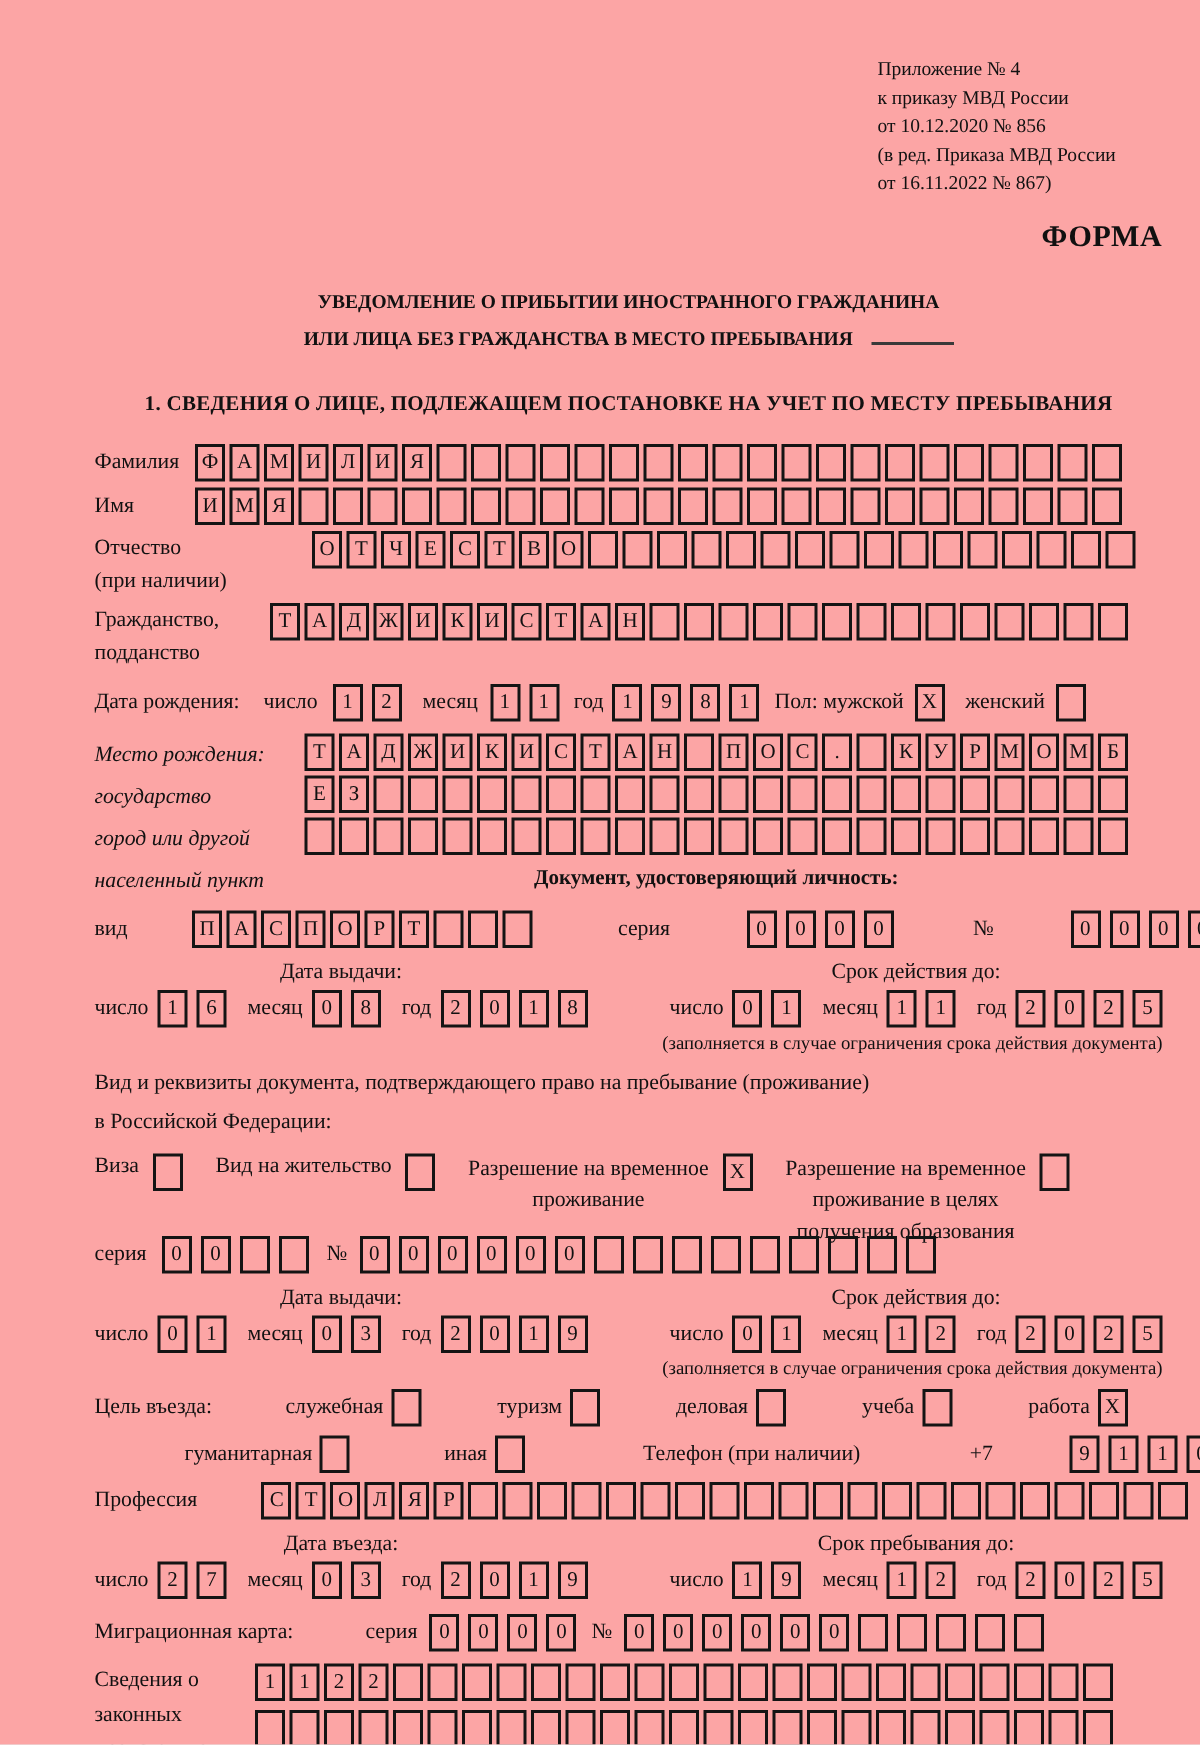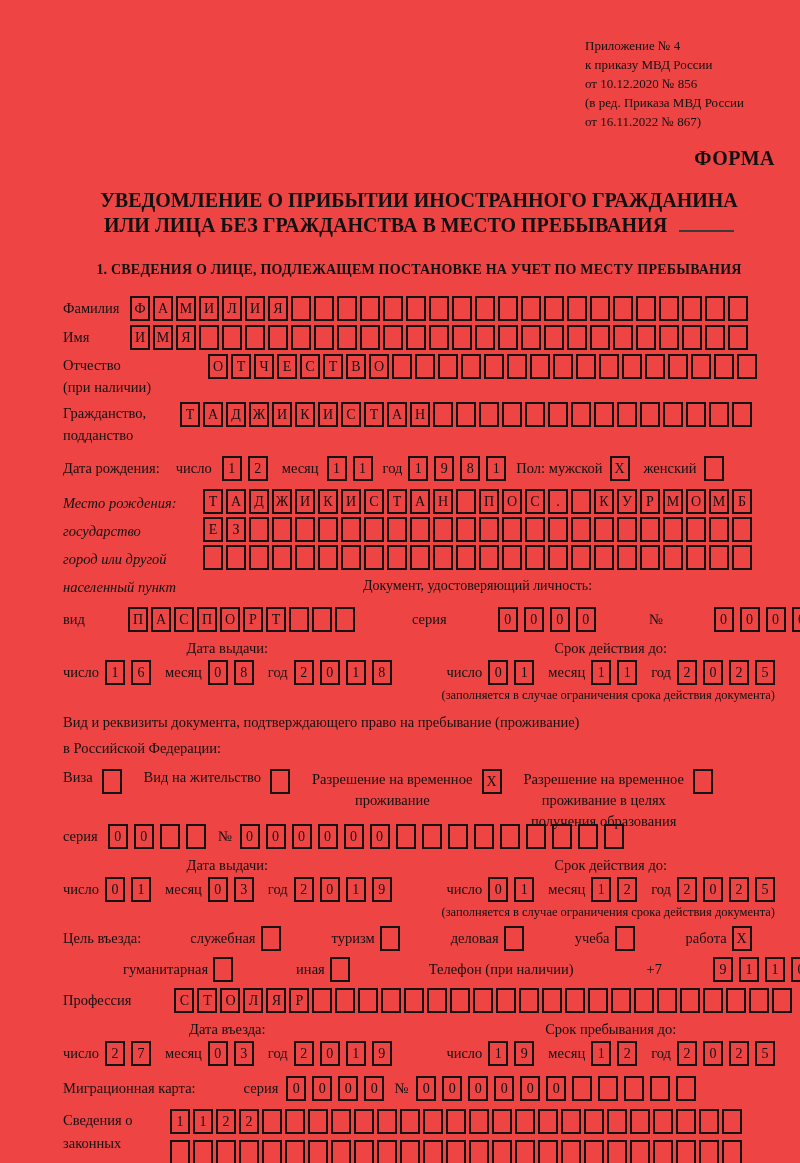--- a/index.html
+++ b/index.html
@@ -1,46 +1,46 @@
 <!DOCTYPE html>
 <html><head>
 <meta charset="utf-8">
 <style>
   * { margin:0; padding:0; box-sizing:border-box; }
   html,body { background:#e8e8e8; }
   .page {
-    width:800px; height:1163px; background:#ef4444; color:#111;
+    width:800px; height:1163px; background:#fca5a5; color:#111;
     font-family:"Liberation Serif", serif; font-size:14.5px;
     padding:36px 25px 0 63px; position:relative; overflow:hidden;
     margin:0 auto;
   }
   .hdr-block { width:190px; margin-left:auto; font-size:13px; line-height:19px; }
   .forma { text-align:right; font-weight:bold; font-size:20px; margin-top:16px; letter-spacing:.5px; }
-  .title { text-align:center; font-weight:bold; font-size:20px; line-height:25px; margin-top:18px; }
+  .title { text-align:center; font-weight:bold; font-size:13px; line-height:25px; margin-top:18px; }
   .blank-line { display:inline-block; width:55px; border-bottom:2.5px solid #3a3a3a; height:4px; margin-left:12px; }
   .section-h { text-align:center; font-weight:bold; font-size:14px; margin-top:24px; letter-spacing:.2px; }
 
   .row { display:flex; align-items:center; margin-top:4px; }
   .row.top { align-items:flex-start; }
   .lbl { font-size:14.5px; white-space:nowrap; }
   .lbl-col { line-height:22px; }
 
   .cells { display:flex; gap:3px; flex-wrap:nowrap; }
   .cells.sp { gap:6px; }
   .cell {
     width:20px; height:25px; flex:0 0 20px;
     border:2px solid #141414; display:inline-flex;
     align-items:center; justify-content:center;
     font-size:14px; font-family:"Liberation Serif", serif;
   }
   .cell.box { margin-left:7px; }
 
   .mt6{margin-top:6px;gap:43px;} .mt10{margin-top:10px;} .mt18{margin-top:18px;}
 
-  .doc-h { text-align:center; font-weight:normal; font-size:14px; margin-top:8px; }
+  .doc-h { text-align:center; font-weight:bold; font-size:14px; margin-top:8px; }
 
   .two-col { display:flex; justify-content:space-between; margin-top:8px; }
   .two-col .col { display:flex; flex-direction:column; }
   .two-col .col .col-h { text-align:center; font-size:14.5px; margin-bottom:3px; }
   .dg { display:flex; align-items:center; }
   .dg .dlbl { margin-right:6px; white-space:nowrap; }
   .dg .dlbl.mid { margin-left:14px; }
   .note { text-align:right; font-size:12.5px; margin-top:3px; }
 
   .res-row { display:flex; align-items:flex-start; margin-top:8px; gap:22px; }

